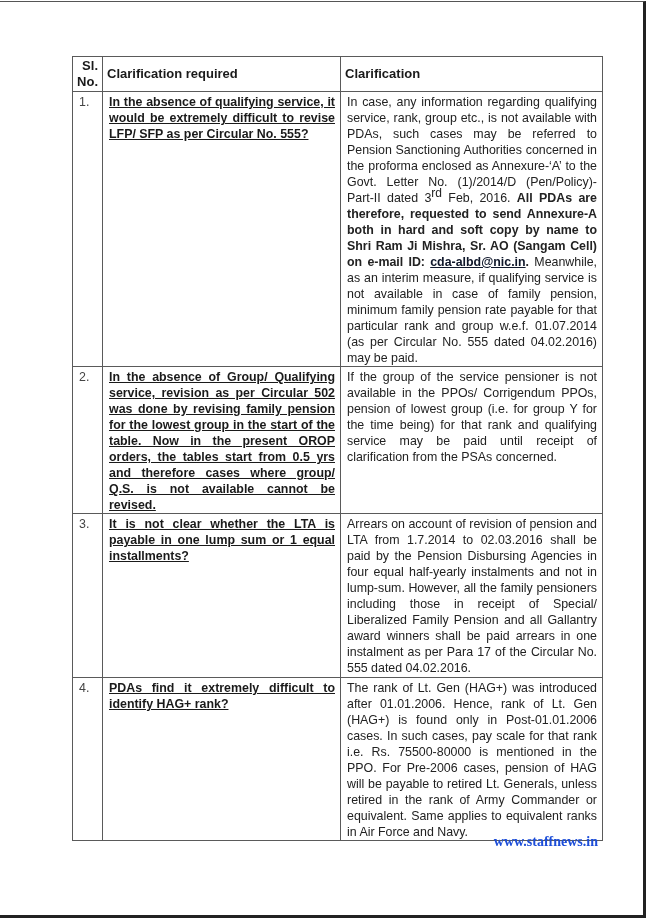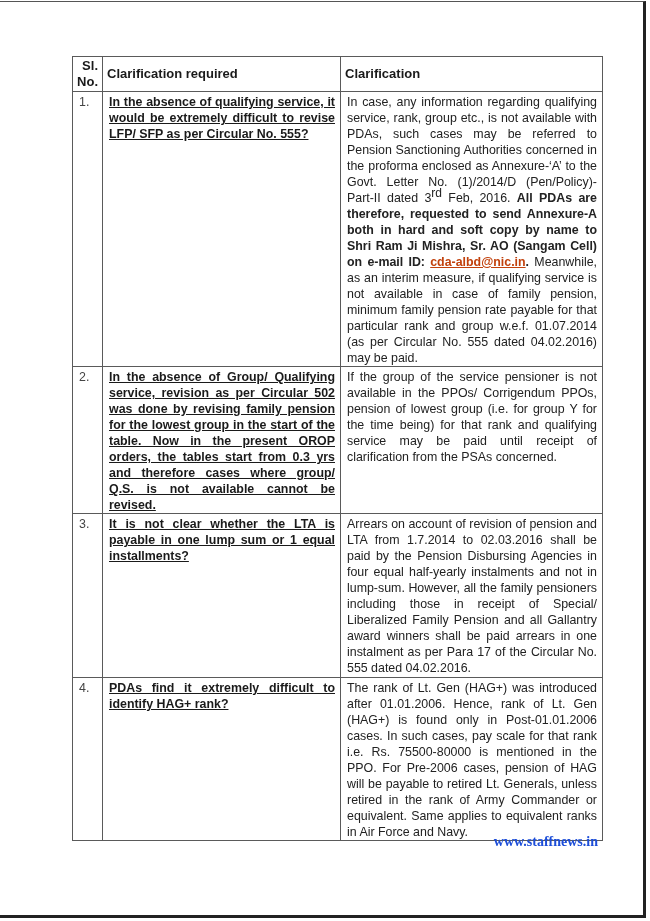--- a/index.html
+++ b/index.html
@@ -66,21 +66,21 @@
     td.cla {
       text-align: justify;
       padding: 2px 5px 0 6px;
       color: #222;
     }
     tr.r1 td { height: 255px; }
     tr.r2 td { height: 129px; }
     tr.r3 td { height: 161px; }
     tr.r4 td { height: 157px; }
     .b { font-weight: bold; margin-top: 45px; }
-    .link { color: #c2410c; text-decoration: underline; font-weight: bold; }
+    .link { color: #0f172a; text-decoration: underline; font-weight: bold; }
     sup { font-size: 12px; line-height: 0; }
     .footer-site {
       position: absolute;
       right: 52px;
       top: 834px;
       font-family: "Liberation Serif", serif;
       font-weight: bold;
       font-size: 14px;
       color: #1d4ed8;
     }
@@ -104,21 +104,21 @@
     </tr>
   </thead>
   <tbody>
     <tr class="r1">
       <td class="sl">1.</td>
       <td class="req">In the absence of qualifying service, it would be extremely difficult to revise LFP/ SFP as per Circular No. 555?</td>
       <td class="cla"><span>In case, any information regarding qualifying service, rank, group etc., is not available with PDAs, such cases may be referred to Pension Sanctioning Authorities concerned in the proforma enclosed as Annexure-‘A’ to the Govt. Letter No. (1)/2014/D (Pen/Policy)-Part-II dated 3</span><sup>rd</sup><span> Feb, 2016. </span><span class="b">All PDAs are therefore, requested to send Annexure-A both in hard and soft copy by name to Shri Ram Ji Mishra, Sr. AO (Sangam Cell) on e-mail ID: </span><a class="link">cda-albd@nic.in</a><span class="b">.</span><span> Meanwhile, as an interim measure, if qualifying service is not available in case of family pension, minimum family pension rate payable for that particular rank and group w.e.f. 01.07.2014 (as per Circular No. 555 dated 04.02.2016) may be paid.</span></td>
     </tr>
     <tr class="r2">
       <td class="sl">2.</td>
-      <td class="req">In the absence of Group/ Qualifying service, revision as per Circular 502 was done by revising family pension for the lowest group in the start of the table. Now in the present OROP orders, the tables start from 0.3 yrs and therefore cases where group/ Q.S. is not available cannot be revised.</td>
+      <td class="req">In the absence of Group/ Qualifying service, revision as per Circular 502 was done by revising family pension for the lowest group in the start of the table. Now in the present OROP orders, the tables start from 0.5 yrs and therefore cases where group/ Q.S. is not available cannot be revised.</td>
       <td class="cla"> If the group of the service pensioner is not available in the PPOs/ Corrigendum PPOs, pension of lowest group (i.e. for group Y for the time being) for that rank and qualifying service may be paid until receipt of clarification from the PSAs concerned.</td>
     </tr>
     <tr class="r3">
       <td class="sl">3.</td>
       <td class="req">It is not clear whether the LTA is payable in one lump sum or 1 equal installments?</td>
       <td class="cla">Arrears on account of revision of pension and LTA from 1.7.2014 to 02.03.2016 shall be paid by the Pension Disbursing Agencies in four equal half-yearly instalments and not in lump-sum. However, all the family pensioners including those in receipt of Special/ Liberalized Family Pension and all Gallantry award winners shall be paid arrears in one instalment as per Para 17 of the Circular No. 555 dated 04.02.2016.</td>
     </tr>
     <tr class="r4">
       <td class="sl">4.</td>
       <td class="req">PDAs find it extremely difficult to identify HAG+ rank?</td>

